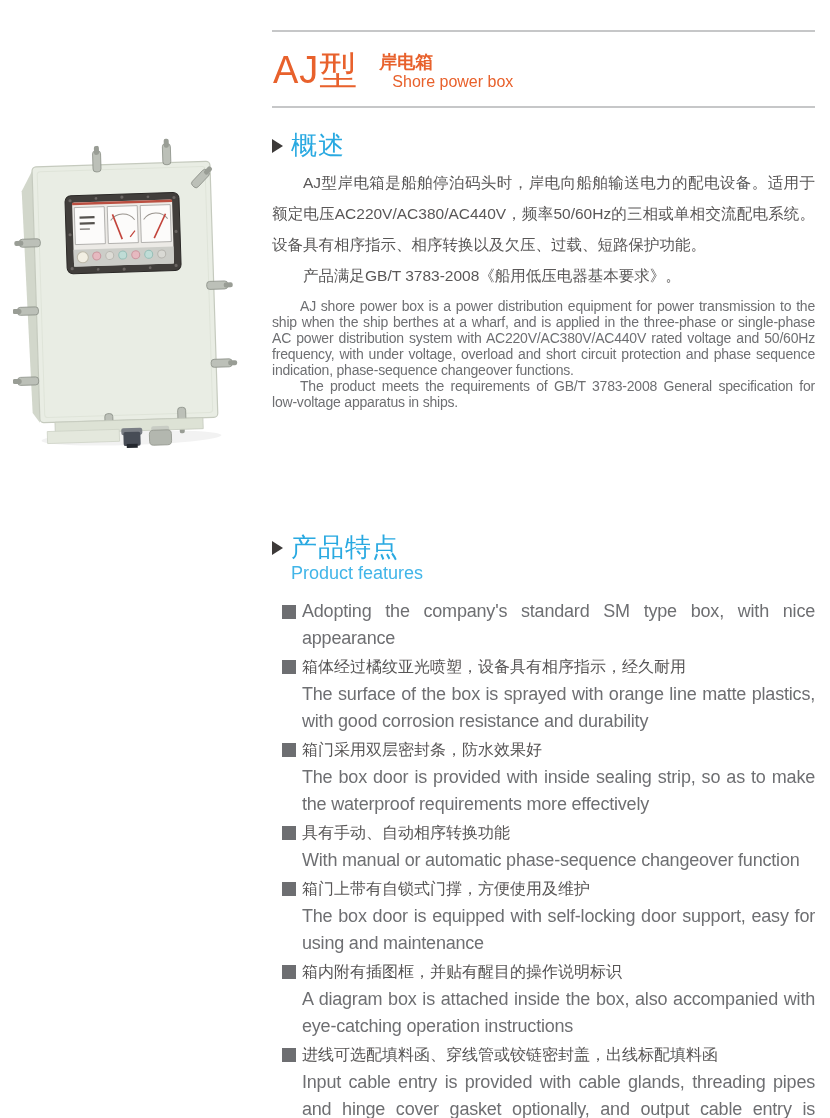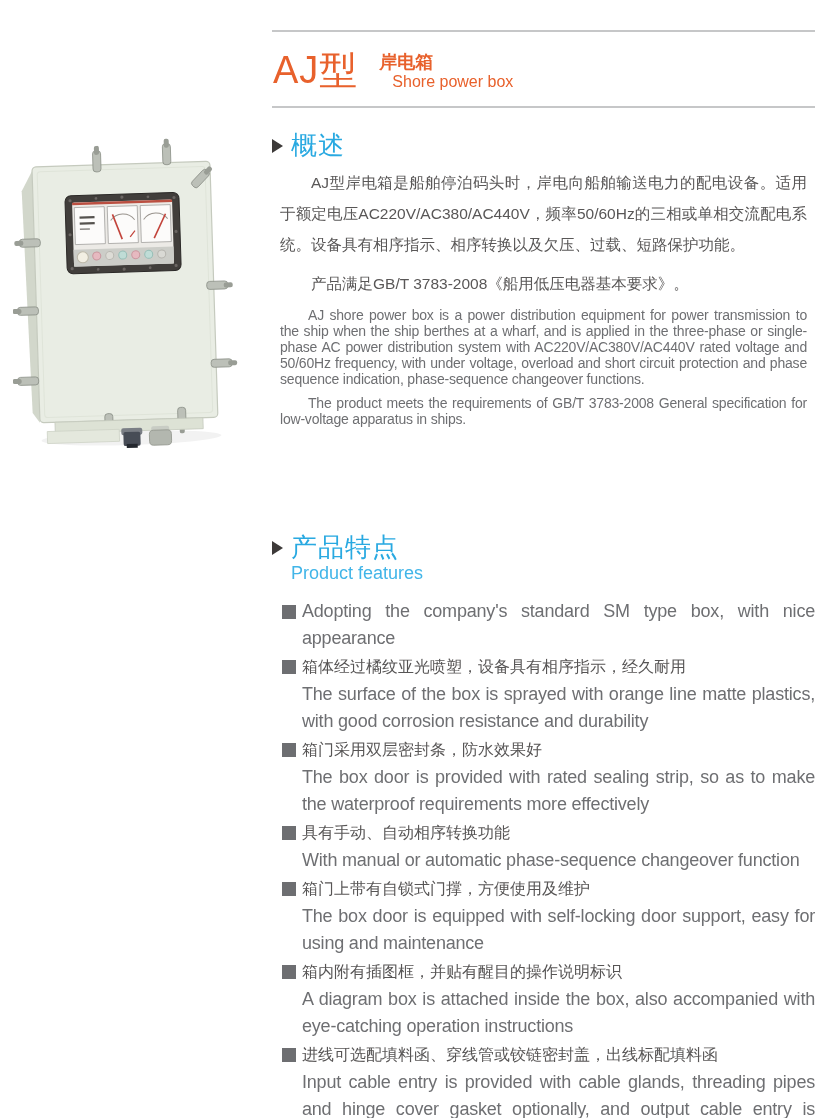--- a/index.html
+++ b/index.html
@@ -24,21 +24,21 @@
 
   
   .sec-head{position:relative;padding-left:19px;}
   .tri{position:absolute;left:0;top:8px;width:0;height:0;
        border-left:11px solid #3d3a39;border-top:7px solid transparent;border-bottom:7px solid transparent;}
   .sec-head h2{margin:0;font-size:26px;line-height:29px;font-weight:500;color:#29a9e1;letter-spacing:1px;font-family:Liberation Serif, serif;}
   .sec-sub{font-size:18px;line-height:23px;color:#41b5e8;}
 
   
   .overview{position:absolute;left:272px;top:131px;width:543px;}
-  .overview p{margin:8px;}
+  .overview p{margin:0;}
   .p-cn{font-size:15.5px;line-height:31px;color:#595757;text-align:justify;text-indent:2em;}
   .p-cn-first{margin-top:7px !important;}
   .p-en{font-size:14px;line-height:16px;color:#6e6f72;text-align:justify;text-indent:2em;letter-spacing:-0.2px;}
   .p-en-first{margin-top:7px !important;}
 
   
   .features{position:absolute;left:272px;top:533px;width:543px;}
   .feature-list{list-style:none;margin:13px 0 0 0;padding:0;}
   .feature-list li{position:relative;padding-left:30px;margin-top:1px;}
   .sq{position:absolute;left:10px;top:7px;width:14px;height:14px;background:#6d6e71;}
@@ -205,21 +205,21 @@
         <div class="f-en">Adopting the company's standard SM type box, with nice appearance</div>
       </li>
       <li>
         <span class="sq"></span>
         <div class="f-cn">箱体经过橘纹亚光喷塑，设备具有相序指示，经久耐用</div>
         <div class="f-en">The surface of the box is sprayed with orange line matte plastics, with good corrosion resistance and durability</div>
       </li>
       <li>
         <span class="sq"></span>
         <div class="f-cn">箱门采用双层密封条，防水效果好</div>
-        <div class="f-en">The box door is provided with rated sealing strip, so as to make the waterproof requirements more effectively</div>
+        <div class="f-en">The box door is provided with inside sealing strip, so as to make the waterproof requirements more effectively</div>
       </li>
       <li>
         <span class="sq"></span>
         <div class="f-cn">具有手动、自动相序转换功能</div>
         <div class="f-en">With manual or automatic phase-sequence changeover function</div>
       </li>
       <li>
         <span class="sq"></span>
         <div class="f-cn">箱门上带有自锁式门撑，方便使用及维护</div>
         <div class="f-en">The box door is equipped with self-locking door support, easy for using and maintenance</div>

